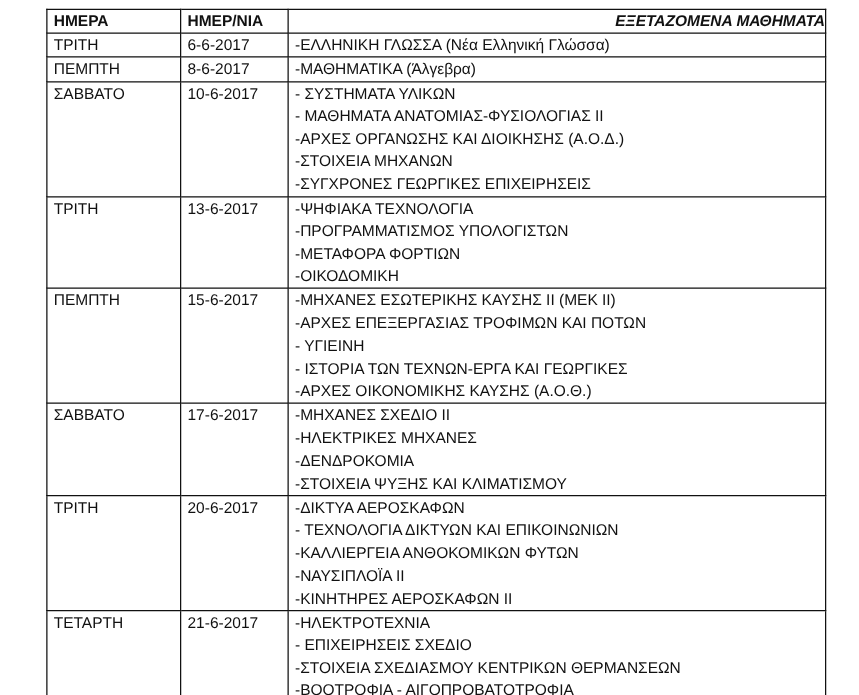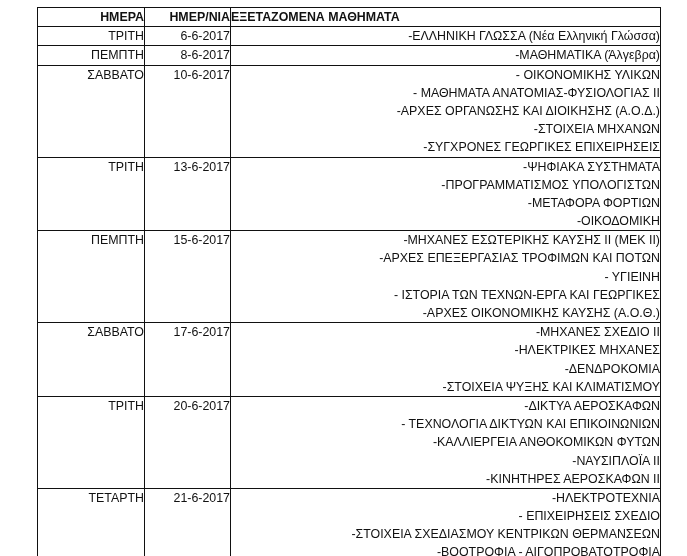--- a/index.html
+++ b/index.html
@@ -27,31 +27,32 @@
     table.schedule col.c-day { width: 107px; }
     table.schedule col.c-date { width: 86px; }
     table.schedule col.c-subj { width: 430px; }
     table.schedule th,
     table.schedule td {
       border: 1.5px solid #111111;
       padding: 0 0 0 5px;
       vertical-align: top;
       font-size: 12.4px;
       line-height: 18.2px;
-      text-align: right;
+      text-align: left;
       white-space: nowrap;
       overflow: hidden;
     }
     table.schedule th {
       font-weight: bold;
       height: 18px;
     }
     table.schedule th.subj-head {
-      text-align: left;
+      text-align: right;
       padding: 0;
+      font-style: italic;
     }
     .subj-line {
       display: block;
       height: 18.2px;
     }
   </style>
 </head>
 <body>
 
 <div class="doc">
@@ -80,32 +81,32 @@
         <td>ΠΕΜΠΤΗ</td>
         <td>8-6-2017</td>
         <td>
           <span class="subj-line">-ΜΑΘΗΜΑΤΙΚΑ (Άλγεβρα)</span>
         </td>
       </tr>
       <tr>
         <td>ΣΑΒΒΑΤΟ</td>
         <td>10-6-2017</td>
         <td>
-          <span class="subj-line">- ΟΙΚΟΝΟΜΙΚΗΣ ΥΛΙΚΩΝ</span>
+          <span class="subj-line">- ΣΥΣΤΗΜΑΤΑ ΥΛΙΚΩΝ</span>
           <span class="subj-line">- ΜΑΘΗΜΑΤΑ ΑΝΑΤΟΜΙΑΣ-ΦΥΣΙΟΛΟΓΙΑΣ ΙΙ</span>
           <span class="subj-line">-ΑΡΧΕΣ ΟΡΓΑΝΩΣΗΣ ΚΑΙ ΔΙΟΙΚΗΣΗΣ (Α.Ο.Δ.)</span>
           <span class="subj-line">-ΣΤΟΙΧΕΙΑ ΜΗΧΑΝΩΝ</span>
           <span class="subj-line">-ΣΥΓΧΡΟΝΕΣ ΓΕΩΡΓΙΚΕΣ ΕΠΙΧΕΙΡΗΣΕΙΣ</span>
         </td>
       </tr>
       <tr>
         <td>ΤΡΙΤΗ</td>
         <td>13-6-2017</td>
         <td>
-          <span class="subj-line">-ΨΗΦΙΑΚΑ ΣΥΣΤΗΜΑΤΑ</span>
+          <span class="subj-line">-ΨΗΦΙΑΚΑ ΤΕΧΝΟΛΟΓΙΑ</span>
           <span class="subj-line">-ΠΡΟΓΡΑΜΜΑΤΙΣΜΟΣ ΥΠΟΛΟΓΙΣΤΩΝ</span>
           <span class="subj-line">-ΜΕΤΑΦΟΡΑ ΦΟΡΤΙΩΝ</span>
           <span class="subj-line">-ΟΙΚΟΔΟΜΙΚΗ</span>
         </td>
       </tr>
       <tr>
         <td>ΠΕΜΠΤΗ</td>
         <td>15-6-2017</td>
         <td>
           <span class="subj-line">-ΜΗΧΑΝΕΣ ΕΣΩΤΕΡΙΚΗΣ ΚΑΥΣΗΣ ΙΙ (ΜΕΚ ΙΙ)</span>

